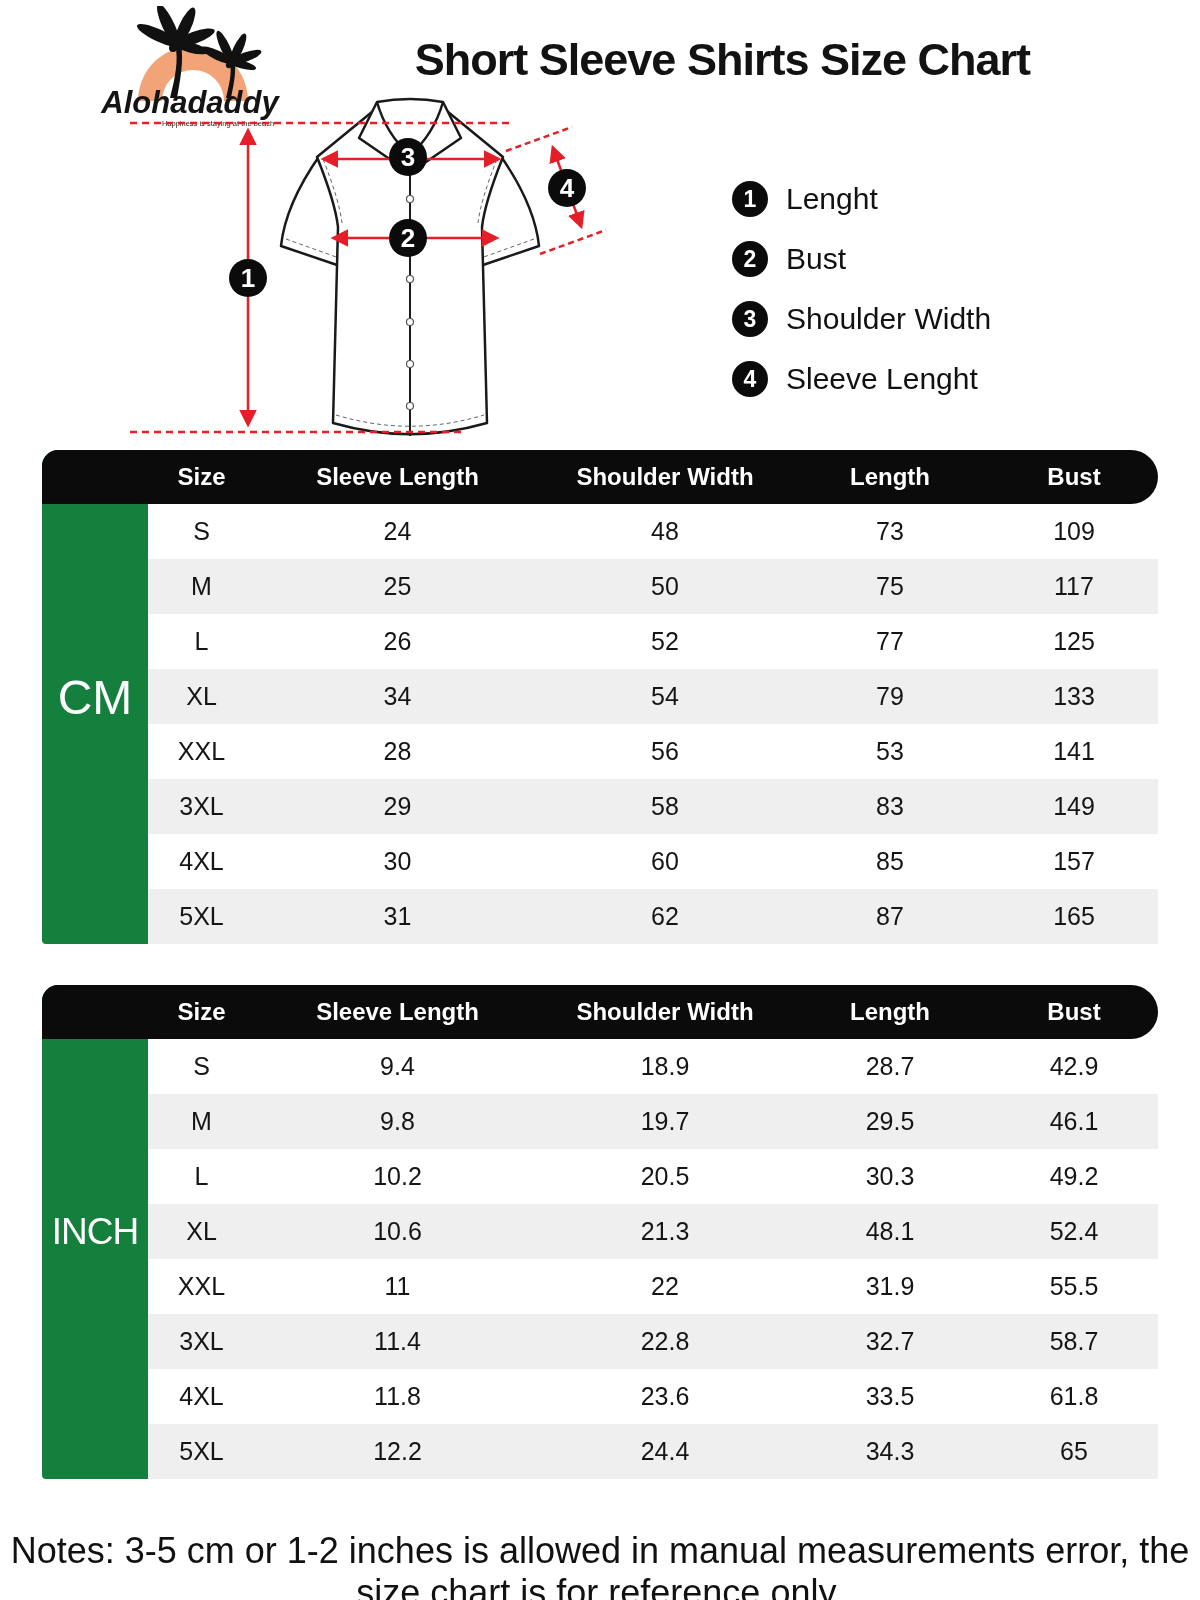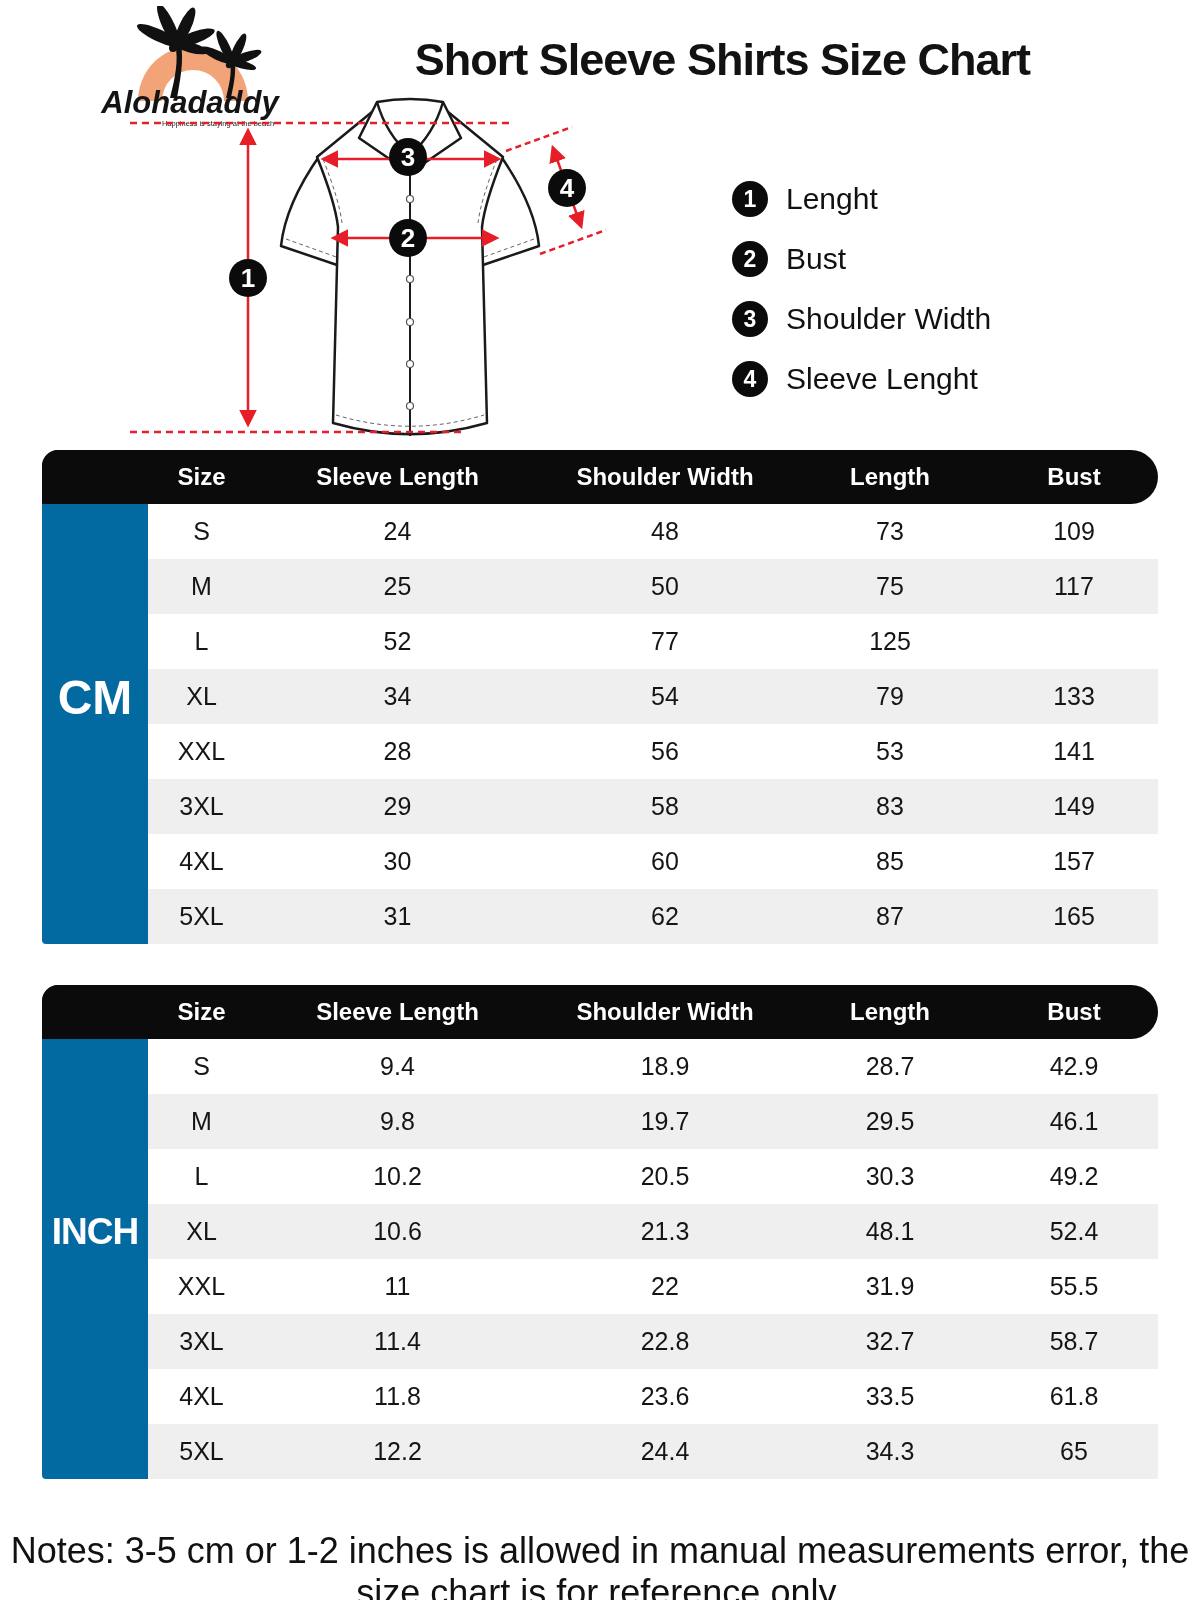--- a/index.html
+++ b/index.html
@@ -23,23 +23,23 @@
   .legend{position:absolute;left:732px;top:178px;}
   .legend-item{display:flex;align-items:center;gap:18px;height:42px;margin-bottom:18px;}
   .badge{flex:0 0 36px;width:36px;height:36px;border-radius:50%;background:#0b0b0b;color:#fff;
     display:flex;align-items:center;justify-content:center;font-size:23px;font-weight:bold;}
   .legend-label{font-size:30px;color:#111;}
 
   
   .size-table{position:absolute;left:42px;width:1116px;}
   #cm-table{top:450px;}
   #inch-table{top:985px;}
-  .unit-band{position:absolute;left:0;top:0;bottom:0;width:106px;background:#0369a1;
+  .unit-band{position:absolute;left:0;top:0;bottom:0;width:106px;background:#15803d;
     border-radius:16px 0 0 4px;display:flex;align-items:center;justify-content:center;
-    color:#fff;font-weight:bold;z-index:0;}
+    color:#fff;font-weight:normal;z-index:0;}
   .unit-cm{font-size:48px;}
   .unit-inch{font-size:37px;letter-spacing:-1px;}
   .thead{position:relative;z-index:1;display:flex;height:54px;background:#0b0b0b;
     border-radius:16px 27px 27px 0;color:#fff;}
   .thead .spacer{width:106px;}
   .hcells{flex:1;display:grid;grid-template-columns:107fr 285fr 250fr 200fr 168fr;
     align-items:center;text-align:center;font-size:24px;font-weight:bold;}
   .tbody{position:relative;z-index:1;margin-left:106px;}
   .trow{display:grid;grid-template-columns:107fr 285fr 250fr 200fr 168fr;height:55px;
     align-items:center;text-align:center;font-size:25px;color:#151515;background:#fff;}
@@ -189,20 +189,21 @@
         </div>
         <div class="trow alt">
           <span>M</span>
           <span>25</span>
           <span>50</span>
           <span>75</span>
           <span>117</span>
         </div>
         <div class="trow">
           <span>L</span>
+          <span>26</span>
           <span>52</span>
           <span>77</span>
           <span>125</span>
         </div>
         <div class="trow alt">
           <span>XL</span>
           <span>34</span>
           <span>54</span>
           <span>79</span>
           <span>133</span>

